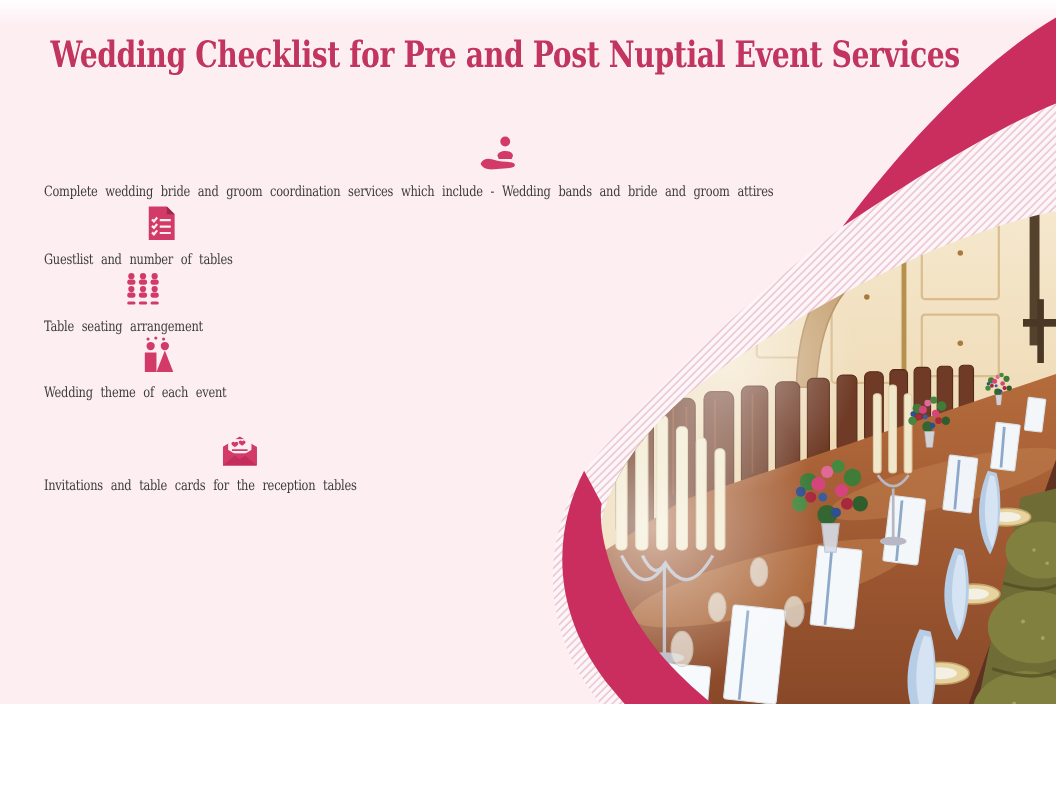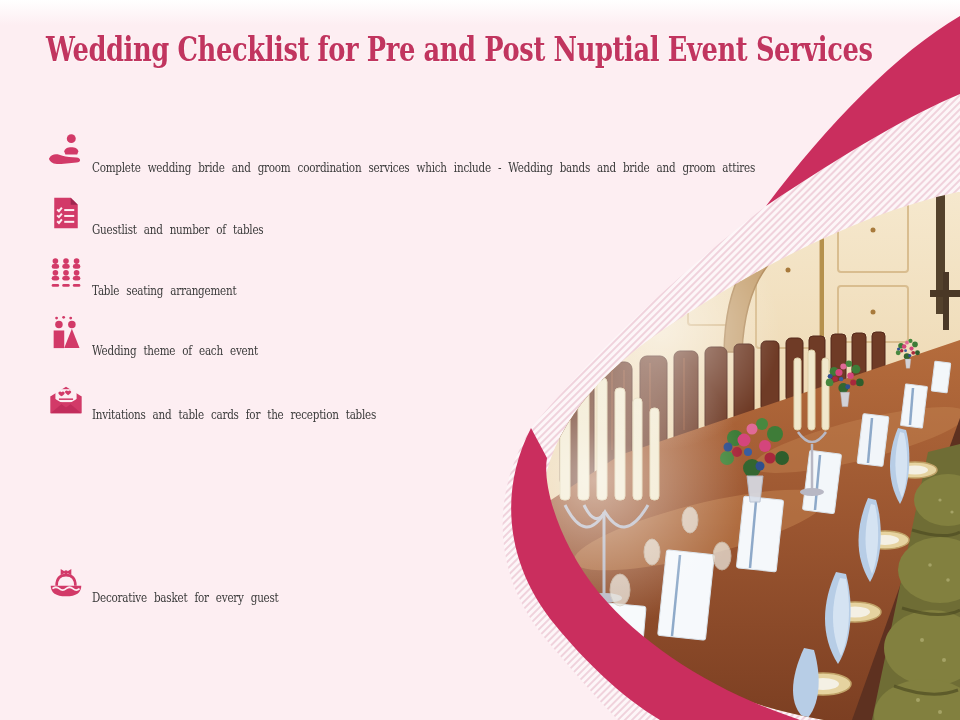--- a/index.html
+++ b/index.html
@@ -1,30 +1,30 @@
 <!DOCTYPE html>
 <html><head>
 <meta charset="utf-8">
 <style>
   html,body{margin:0;padding:0;background:#fff;}
   .slide{
-    position:relative;width:960px;height:720px;overflow:hidden;
+    position:relative;width:960px;height:640px;overflow:hidden;
     background:linear-gradient(180deg,#ffffff 0%,#fdeef2 3.5%,#fdeef2 100%);
     font-family:"DejaVu Serif", serif;
   }
   .decor{position:absolute;left:0;top:0;width:960px;height:720px;}
   .title{
     position:absolute;left:46px;top:30px;width:900px;
     font-family:"DejaVu Serif", serif;font-weight:700;font-size:33px;
     color:#c1355f;white-space:nowrap;
     transform:scaleX(.78);transform-origin:left top;
     letter-spacing:-.5px;
     text-shadow:1px 1px 0 rgba(255,255,255,.55);
   }
-  .row{position:absolute;left:40px;height:60px;display:flex;align-items:flex-end;}
+  .row{position:absolute;left:40px;height:60px;display:flex;align-items:center;flex-direction:column;}
   .ic{width:52px;height:48px;display:flex;align-items:center;justify-content:center;flex:0 0 52px;}
   .ic svg{width:40px;height:40px;}
   .txt{
     font-family:"DejaVu Serif", serif;font-size:13px;color:#3b3b3b;
     white-space:nowrap;word-spacing:5px;letter-spacing:-.3px;
     transform:scaleX(.8);transform-origin:left center;
   }
 </style>
 </head>
 <body>
@@ -300,46 +300,33 @@
           <circle cx="21" cy="3.5" r="1.2"></circle>
         <circle cx="11" cy="9" r="3.2"></circle>
         <path d="M6.5 14 H15.5 V29 H6.5 Z"></path>
         <circle cx="22" cy="9" r="3.2"></circle>
         <path d="M22 12.5 L28.5 29 H15.5 Z"></path>
       </svg>
     </span>
     <span class="txt">Wedding theme of each event</span>
   </div>
 
-  <div class="row" style="top:362px">
+  <div class="row" style="top:382px">
     <span class="ic">
       <svg viewBox="0 0 34 34">
         <path d="M4 15.5 L17 7.5 L30 15.5 V30 H4 Z" fill="#d23a68"></path>
         <rect x="8" y="9.5" width="18" height="11" fill="#fceef2"></rect>
         <path d="M13.2 12.2 c-1 -1.4 -3 -.4 -2.6 1 c.3 1 1.6 1.8 2.6 2.4 c1 -.6 2.3 -1.4 2.6 -2.4 c.4 -1.4 -1.6 -2.4 -2.6 -1 Z" fill="#d23a68"></path>
         <path d="M18.8 11.2 c-1 -1.4 -3 -.4 -2.6 1 c.3 1 1.6 1.8 2.6 2.4 c1 -.6 2.3 -1.4 2.6 -2.4 c.4 -1.4 -1.6 -2.4 -2.6 -1 Z" fill="#d23a68"></path>
         <line x1="11" y1="18" x2="23" y2="18" stroke="#d23a68" stroke-width="1.3"></line>
         <path d="M4 15.5 L17 25 L30 15.5 V30 H4 Z" fill="#c22d5c"></path>
         <path d="M4 30 L14 21.5 L4 15.5 Z" fill="#d23a68"></path>
         <path d="M30 30 L20 21.5 L30 15.5 Z" fill="#d23a68"></path>
       </svg>
     </span>
     <span class="txt">Invitations and table cards for the reception tables</span>
   </div>
 
 
 
-  <div class="row" style="top:545px">
-    <span class="ic">
-      <svg viewBox="0 0 34 34">
-        <path d="M9 21 Q9 12 17 12 Q25 12 25 21" fill="none" stroke="#d23a68" stroke-width="2.2"></path>
-        <path d="M17 9.5 L12.5 6.8 L12.5 12.2 Z" fill="#d23a68"></path>
-        <path d="M17 9.5 L21.5 6.8 L21.5 12.2 Z" fill="#d23a68"></path>
-        <circle cx="17" cy="9.5" r="1.7" fill="#d23a68"></circle>
-        <path d="M4 21 H30 Q30 30 17 30 Q4 30 4 21 Z" fill="#d23a68"></path>
-        <path d="M5.5 23.5 q2.9 -2.4 5.8 0 q2.9 2.4 5.8 0 q2.9 -2.4 5.8 0 q2.9 2.4 5.6 0" fill="none" stroke="#fceef2" stroke-width="1.5"></path>
-      </svg>
-    </span>
-    <span class="txt">Decorative basket for every guest</span>
-  </div>
 
 
 </div>
 
 </body></html>

